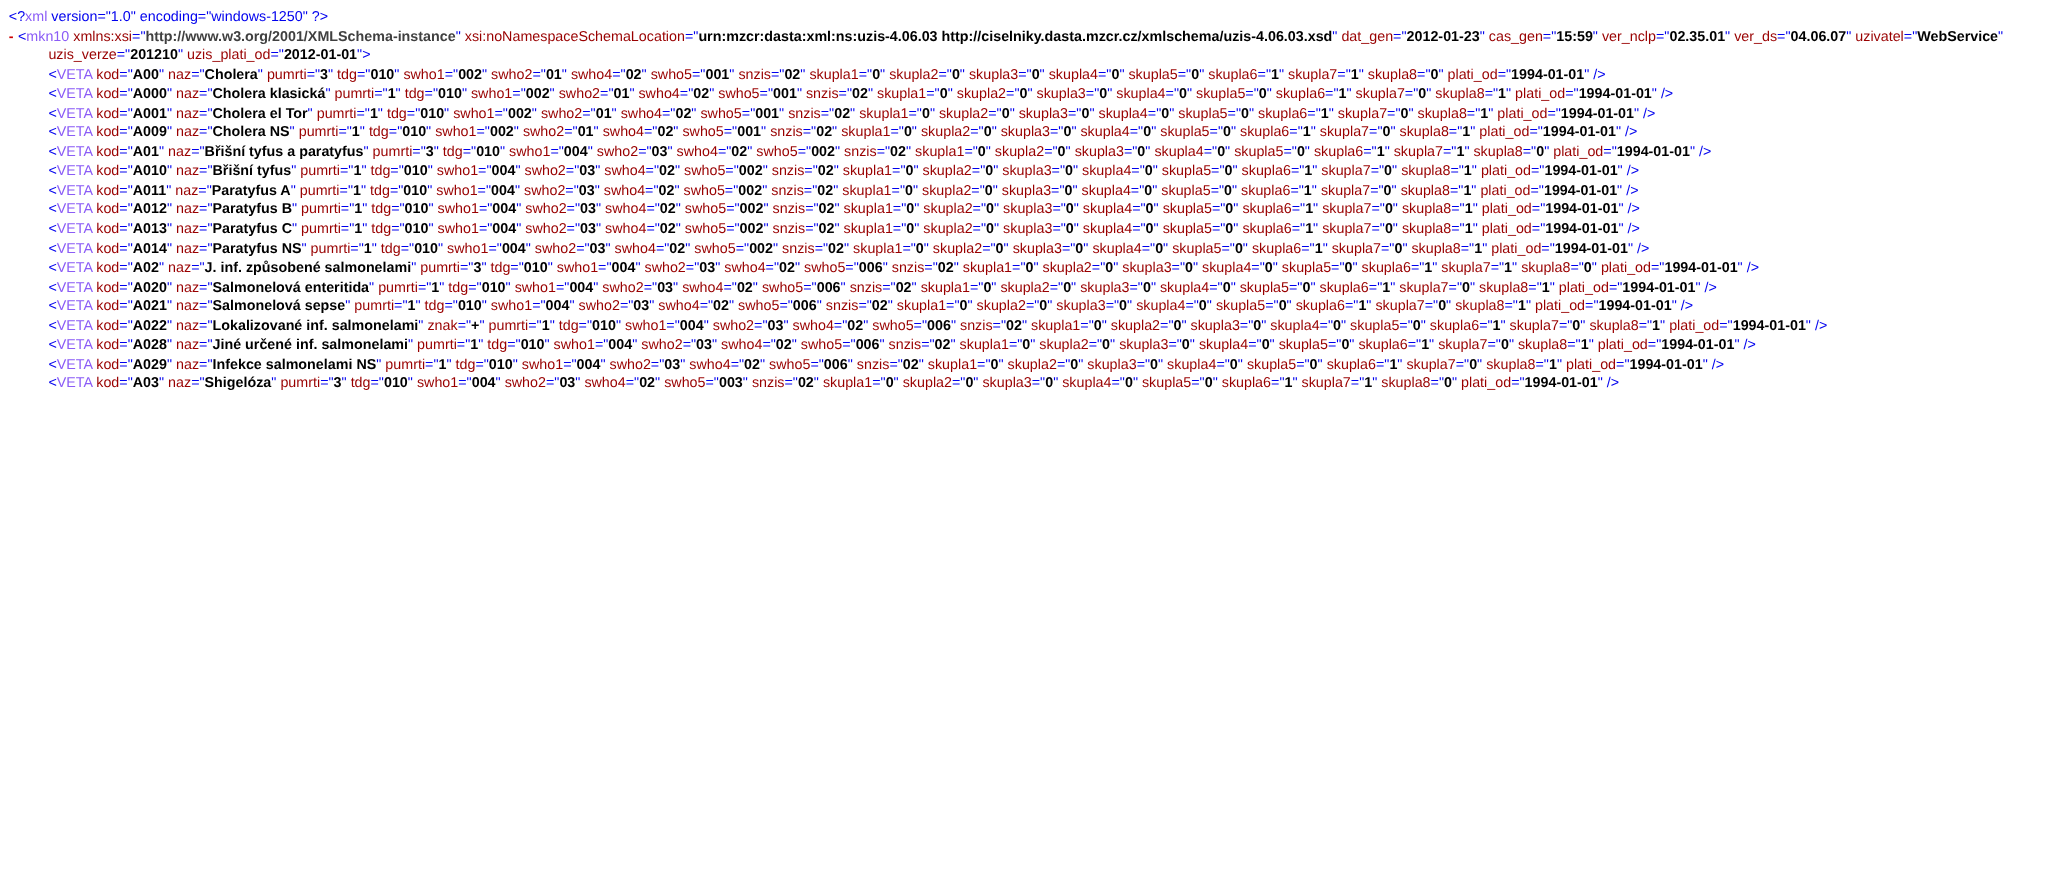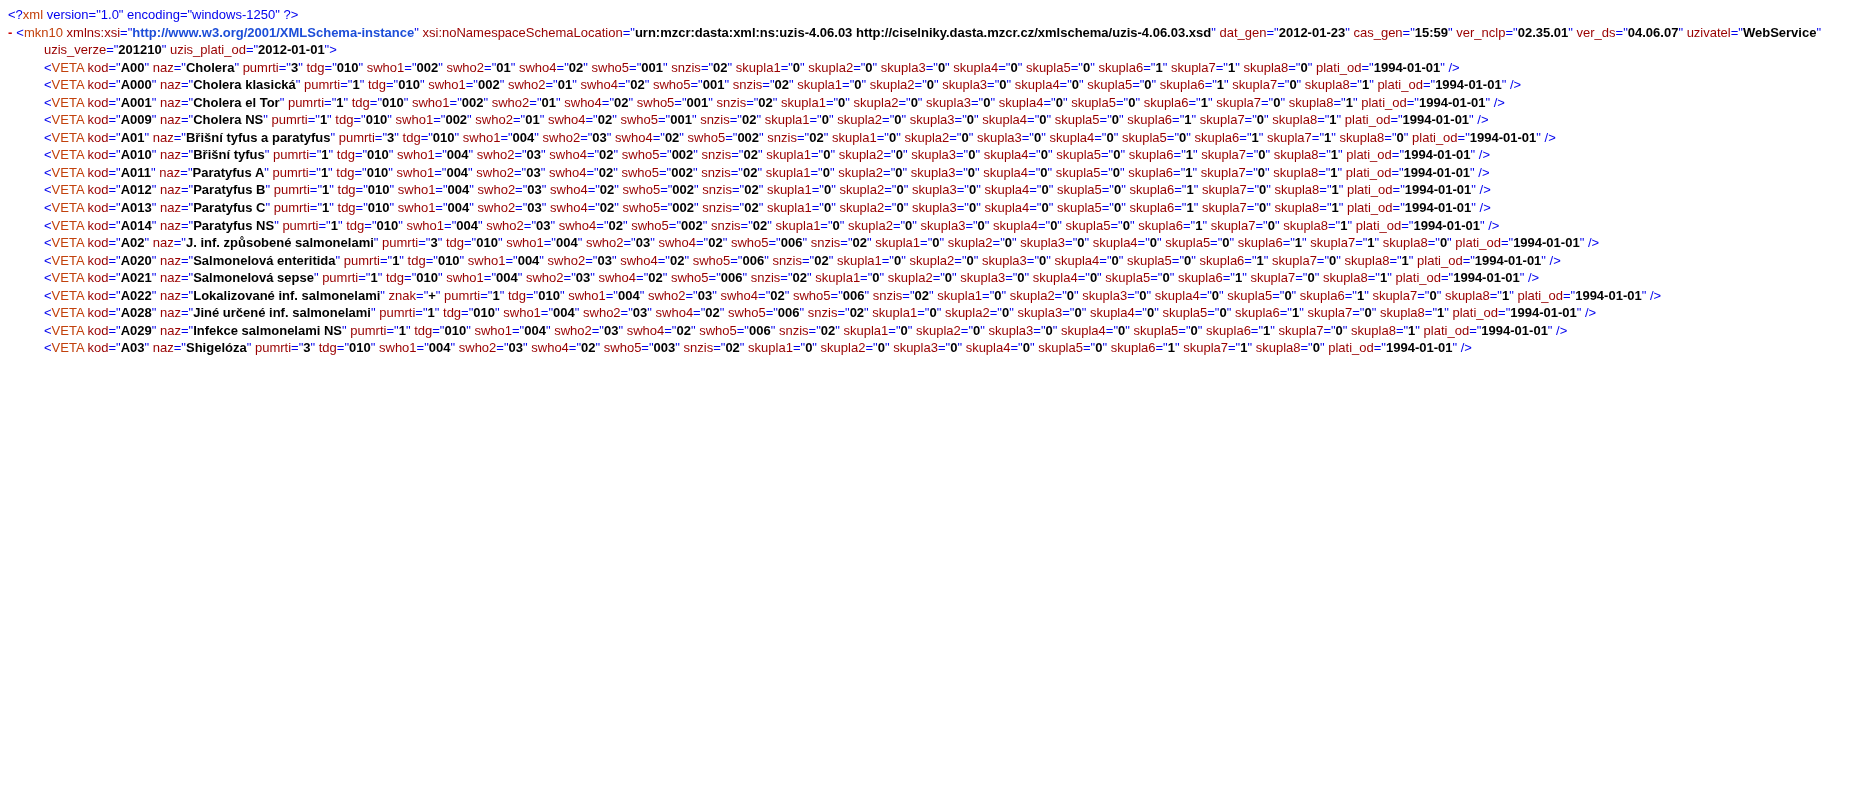--- a/index.html
+++ b/index.html
@@ -19,28 +19,28 @@
   .root-line {
     margin-left: 0;
   }
   .sub-indent {
     margin-left: 18px;
   }
   .veta-indent {
     margin-left: 36px;
   }
   .punct { color: #0000ee; }
-  .elem { color: #c2410c; }
+  .elem { color: #8b5cf6; }
   .attr { color: #990000; }
   .eq { color: #0000ee; }
   .q { color: #0000ee; }
   .val { color: #000; font-weight: bold; }
   .xmldecl-attr { color: #0000ee; }
   .expander { color: #cc0000; font-weight: bold; padding-right:4px;}
-  .bold-red { color: #1d4ed8; font-weight: bold; }
+  .bold-red { color: #404040; font-weight: bold; }
 </style>
 </head>
 <body>
 
 <div id="container">
     <div class="line root-line"><span class="punct">&lt;?</span><span class="elem">xml</span> <span class="xmldecl-attr">version="1.0"</span> <span class="xmldecl-attr">encoding="windows-1250"</span> <span class="punct">?&gt;</span></div>
     <div class="line sub-indent"><span class="expander" style="margin-left: -18px;">-</span><span class="punct">&lt;</span><span class="elem">mkn10</span> <span class="attr">xmlns:xsi</span><span class="eq">=</span><span class="q">"</span><span class="bold-red">http://www.w3.org/2001/XMLSchema-instance</span><span class="q">"</span> <span class="attr">xsi:noNamespaceSchemaLocation</span><span class="eq">=</span><span class="q">"</span><span class="val">urn:mzcr:dasta:xml:ns:uzis-4.06.03 http://ciselniky.dasta.mzcr.cz/xmlschema/uzis-4.06.03.xsd</span><span class="q">"</span> <span class="attr">dat_gen</span><span class="eq">=</span><span class="q">"</span><span class="val">2012-01-23</span><span class="q">"</span> <span class="attr">cas_gen</span><span class="eq">=</span><span class="q">"</span><span class="val">15:59</span><span class="q">"</span> <span class="attr">ver_nclp</span><span class="eq">=</span><span class="q">"</span><span class="val">02.35.01</span><span class="q">"</span> <span class="attr">ver_ds</span><span class="eq">=</span><span class="q">"</span><span class="val">04.06.07</span><span class="q">"</span> <span class="attr">uzivatel</span><span class="eq">=</span><span class="q">"</span><span class="val">WebService</span><span class="q">"</span> <span class="attr">uzis_verze</span><span class="eq">=</span><span class="q">"</span><span class="val">201210</span><span class="q">"</span> <span class="attr">uzis_plati_od</span><span class="eq">=</span><span class="q">"</span><span class="val">2012-01-01</span><span class="q">"</span><span class="punct">&gt;</span></div>
     <div class="line veta-indent"><span class="punct">&lt;</span><span class="elem">VETA</span> <span class="attr">kod</span><span class="eq">=</span><span class="q">"</span><span class="val">A00</span><span class="q">"</span> <span class="attr">naz</span><span class="eq">=</span><span class="q">"</span><span class="val">Cholera</span><span class="q">"</span> <span class="attr">pumrti</span><span class="eq">=</span><span class="q">"</span><span class="val">3</span><span class="q">"</span> <span class="attr">tdg</span><span class="eq">=</span><span class="q">"</span><span class="val">010</span><span class="q">"</span> <span class="attr">swho1</span><span class="eq">=</span><span class="q">"</span><span class="val">002</span><span class="q">"</span> <span class="attr">swho2</span><span class="eq">=</span><span class="q">"</span><span class="val">01</span><span class="q">"</span> <span class="attr">swho4</span><span class="eq">=</span><span class="q">"</span><span class="val">02</span><span class="q">"</span> <span class="attr">swho5</span><span class="eq">=</span><span class="q">"</span><span class="val">001</span><span class="q">"</span> <span class="attr">snzis</span><span class="eq">=</span><span class="q">"</span><span class="val">02</span><span class="q">"</span> <span class="attr">skupla1</span><span class="eq">=</span><span class="q">"</span><span class="val">0</span><span class="q">"</span> <span class="attr">skupla2</span><span class="eq">=</span><span class="q">"</span><span class="val">0</span><span class="q">"</span> <span class="attr">skupla3</span><span class="eq">=</span><span class="q">"</span><span class="val">0</span><span class="q">"</span> <span class="attr">skupla4</span><span class="eq">=</span><span class="q">"</span><span class="val">0</span><span class="q">"</span> <span class="attr">skupla5</span><span class="eq">=</span><span class="q">"</span><span class="val">0</span><span class="q">"</span> <span class="attr">skupla6</span><span class="eq">=</span><span class="q">"</span><span class="val">1</span><span class="q">"</span> <span class="attr">skupla7</span><span class="eq">=</span><span class="q">"</span><span class="val">1</span><span class="q">"</span> <span class="attr">skupla8</span><span class="eq">=</span><span class="q">"</span><span class="val">0</span><span class="q">"</span> <span class="attr">plati_od</span><span class="eq">=</span><span class="q">"</span><span class="val">1994-01-01</span><span class="q">"</span> <span class="punct">/&gt;</span></div>
     <div class="line veta-indent"><span class="punct">&lt;</span><span class="elem">VETA</span> <span class="attr">kod</span><span class="eq">=</span><span class="q">"</span><span class="val">A000</span><span class="q">"</span> <span class="attr">naz</span><span class="eq">=</span><span class="q">"</span><span class="val">Cholera klasická</span><span class="q">"</span> <span class="attr">pumrti</span><span class="eq">=</span><span class="q">"</span><span class="val">1</span><span class="q">"</span> <span class="attr">tdg</span><span class="eq">=</span><span class="q">"</span><span class="val">010</span><span class="q">"</span> <span class="attr">swho1</span><span class="eq">=</span><span class="q">"</span><span class="val">002</span><span class="q">"</span> <span class="attr">swho2</span><span class="eq">=</span><span class="q">"</span><span class="val">01</span><span class="q">"</span> <span class="attr">swho4</span><span class="eq">=</span><span class="q">"</span><span class="val">02</span><span class="q">"</span> <span class="attr">swho5</span><span class="eq">=</span><span class="q">"</span><span class="val">001</span><span class="q">"</span> <span class="attr">snzis</span><span class="eq">=</span><span class="q">"</span><span class="val">02</span><span class="q">"</span> <span class="attr">skupla1</span><span class="eq">=</span><span class="q">"</span><span class="val">0</span><span class="q">"</span> <span class="attr">skupla2</span><span class="eq">=</span><span class="q">"</span><span class="val">0</span><span class="q">"</span> <span class="attr">skupla3</span><span class="eq">=</span><span class="q">"</span><span class="val">0</span><span class="q">"</span> <span class="attr">skupla4</span><span class="eq">=</span><span class="q">"</span><span class="val">0</span><span class="q">"</span> <span class="attr">skupla5</span><span class="eq">=</span><span class="q">"</span><span class="val">0</span><span class="q">"</span> <span class="attr">skupla6</span><span class="eq">=</span><span class="q">"</span><span class="val">1</span><span class="q">"</span> <span class="attr">skupla7</span><span class="eq">=</span><span class="q">"</span><span class="val">0</span><span class="q">"</span> <span class="attr">skupla8</span><span class="eq">=</span><span class="q">"</span><span class="val">1</span><span class="q">"</span> <span class="attr">plati_od</span><span class="eq">=</span><span class="q">"</span><span class="val">1994-01-01</span><span class="q">"</span> <span class="punct">/&gt;</span></div>
     <div class="line veta-indent"><span class="punct">&lt;</span><span class="elem">VETA</span> <span class="attr">kod</span><span class="eq">=</span><span class="q">"</span><span class="val">A001</span><span class="q">"</span> <span class="attr">naz</span><span class="eq">=</span><span class="q">"</span><span class="val">Cholera el Tor</span><span class="q">"</span> <span class="attr">pumrti</span><span class="eq">=</span><span class="q">"</span><span class="val">1</span><span class="q">"</span> <span class="attr">tdg</span><span class="eq">=</span><span class="q">"</span><span class="val">010</span><span class="q">"</span> <span class="attr">swho1</span><span class="eq">=</span><span class="q">"</span><span class="val">002</span><span class="q">"</span> <span class="attr">swho2</span><span class="eq">=</span><span class="q">"</span><span class="val">01</span><span class="q">"</span> <span class="attr">swho4</span><span class="eq">=</span><span class="q">"</span><span class="val">02</span><span class="q">"</span> <span class="attr">swho5</span><span class="eq">=</span><span class="q">"</span><span class="val">001</span><span class="q">"</span> <span class="attr">snzis</span><span class="eq">=</span><span class="q">"</span><span class="val">02</span><span class="q">"</span> <span class="attr">skupla1</span><span class="eq">=</span><span class="q">"</span><span class="val">0</span><span class="q">"</span> <span class="attr">skupla2</span><span class="eq">=</span><span class="q">"</span><span class="val">0</span><span class="q">"</span> <span class="attr">skupla3</span><span class="eq">=</span><span class="q">"</span><span class="val">0</span><span class="q">"</span> <span class="attr">skupla4</span><span class="eq">=</span><span class="q">"</span><span class="val">0</span><span class="q">"</span> <span class="attr">skupla5</span><span class="eq">=</span><span class="q">"</span><span class="val">0</span><span class="q">"</span> <span class="attr">skupla6</span><span class="eq">=</span><span class="q">"</span><span class="val">1</span><span class="q">"</span> <span class="attr">skupla7</span><span class="eq">=</span><span class="q">"</span><span class="val">0</span><span class="q">"</span> <span class="attr">skupla8</span><span class="eq">=</span><span class="q">"</span><span class="val">1</span><span class="q">"</span> <span class="attr">plati_od</span><span class="eq">=</span><span class="q">"</span><span class="val">1994-01-01</span><span class="q">"</span> <span class="punct">/&gt;</span></div>

